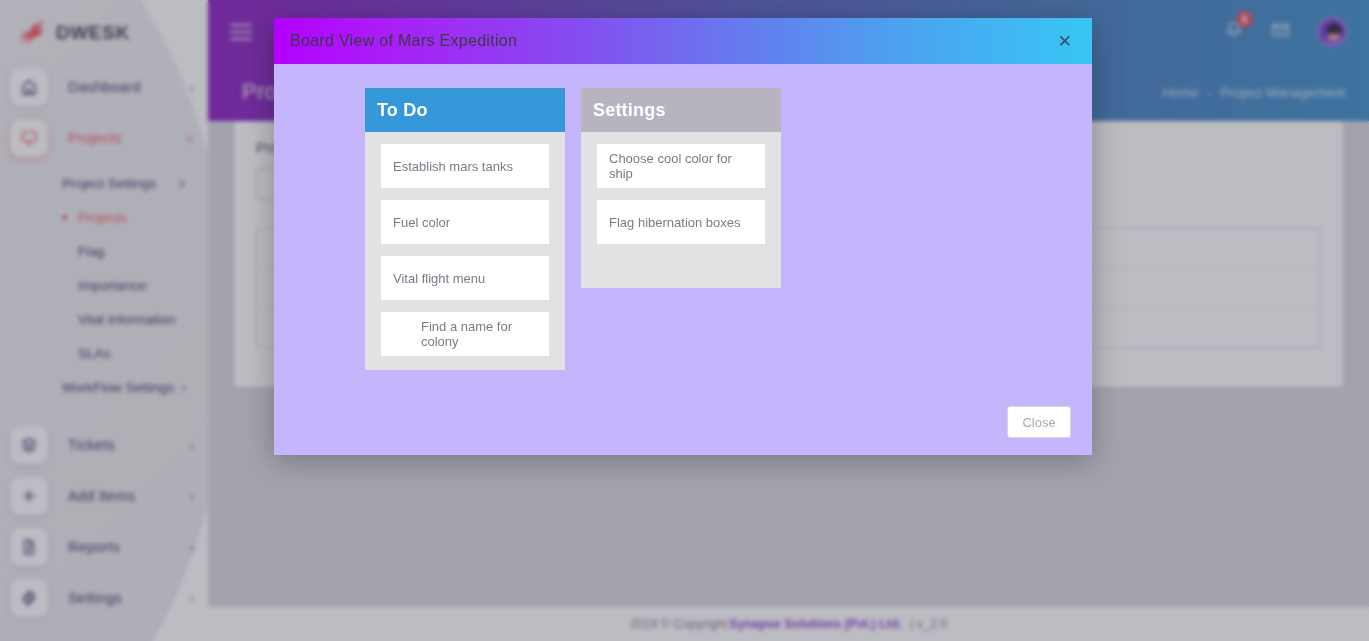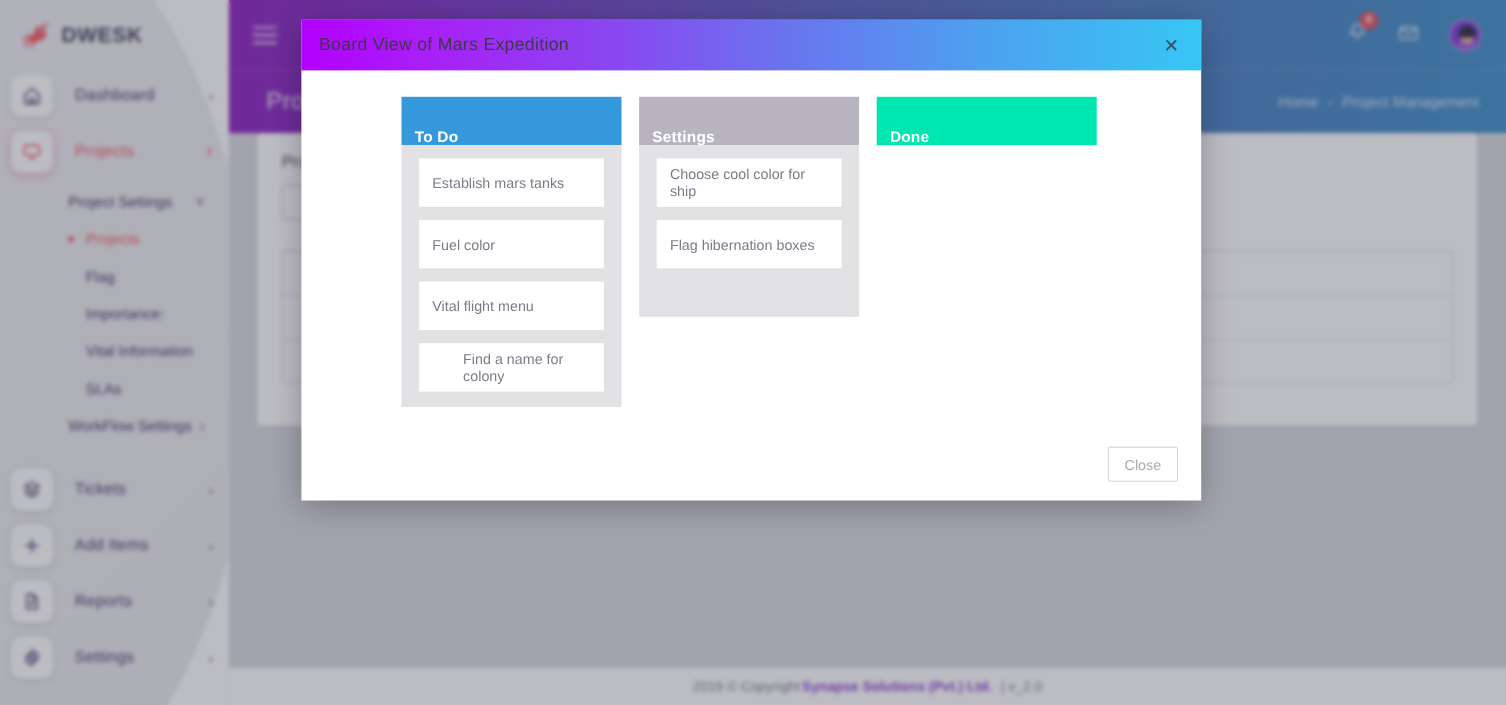--- a/index.html
+++ b/index.html
@@ -140,39 +140,39 @@
   #footer .brand { color: #8e3fcf; font-weight: bold; padding: 0 2px; }
   #footer .ver { color: #7c7c88; padding-left: 6px; }
 
   
   #overlay {
     position: absolute; inset: 0; background: rgba(60,60,80,.34);
     z-index: 20; backdrop-filter: blur(2px);
   }
   #modal {
     position: absolute; left: 274px; top: 18px; width: 818px; height: 437px;
-    background: #ffffff; z-index: 30;
+    background: #c4b5fd; z-index: 30;
     box-shadow: 0 6px 28px rgba(0,0,0,.28);
   }
   #modal-head {
     height: 46px;
     background: linear-gradient(90deg, #b300ff 0%, #a91ff7 14%, #8a46f0 34%, #6a74ee 54%, #4aa5f0 78%, #38c6f4 100%);
     display: flex; align-items: center; padding: 0 16px;
   }
   #modal-title { font-size: 16px; color: #3a3a46; letter-spacing: .3px; }
   #modal-close {
     margin-left: auto; font-size: 17px; color: #3b3b48; cursor: pointer;
     line-height: 1; padding: 2px 4px; opacity: .85;
   }
   #modal-body { padding: 24px 0 0 0; height: 345px; }
   .board { display: flex; gap: 16px; padding-left: 91px; align-items: flex-start; }
   .col { width: 200px; }
   .col-head {
-    height: 44px; display: flex; align-items: flex-end; padding: 0 12px;
-    color: #fff; font-size: 14px; font-weight: bold; letter-spacing: .2px;
+    height: 44px; display: flex; align-items: center; padding: 0 12px;
+    color: #fff; font-size: 18px; font-weight: bold; letter-spacing: .2px;
   }
   .col-body {
     background: #e2e2e4; padding: 12px 16px 14px 16px;
   }
   .card-task {
     background: #fff; height: 44px; display: flex; align-items: center;
     padding: 0 12px; font-size: 13px; color: #7b7b88; margin-bottom: 12px;
     cursor: grab;
   }
   .card-task:last-child { margin-bottom: 0; padding-left: 40px; }
@@ -398,23 +398,20 @@
             <span>Settings</span>
           </div>
           <div class="col-body">
             <div class="card-task">Choose cool color for ship</div>
             <div class="card-task">Flag hibernation boxes</div>
             <div class="col-pad"></div>
           </div>
         </div>
 
         <div class="col">
-          <div class="col-head" style="background:#00e6b0">
-            <span>Done</span>
-          </div>
         </div>
 
       </div>
     </div>
 
     <div id="modal-foot">
       <button id="close-btn">Close</button>
     </div>
   </div>
 

